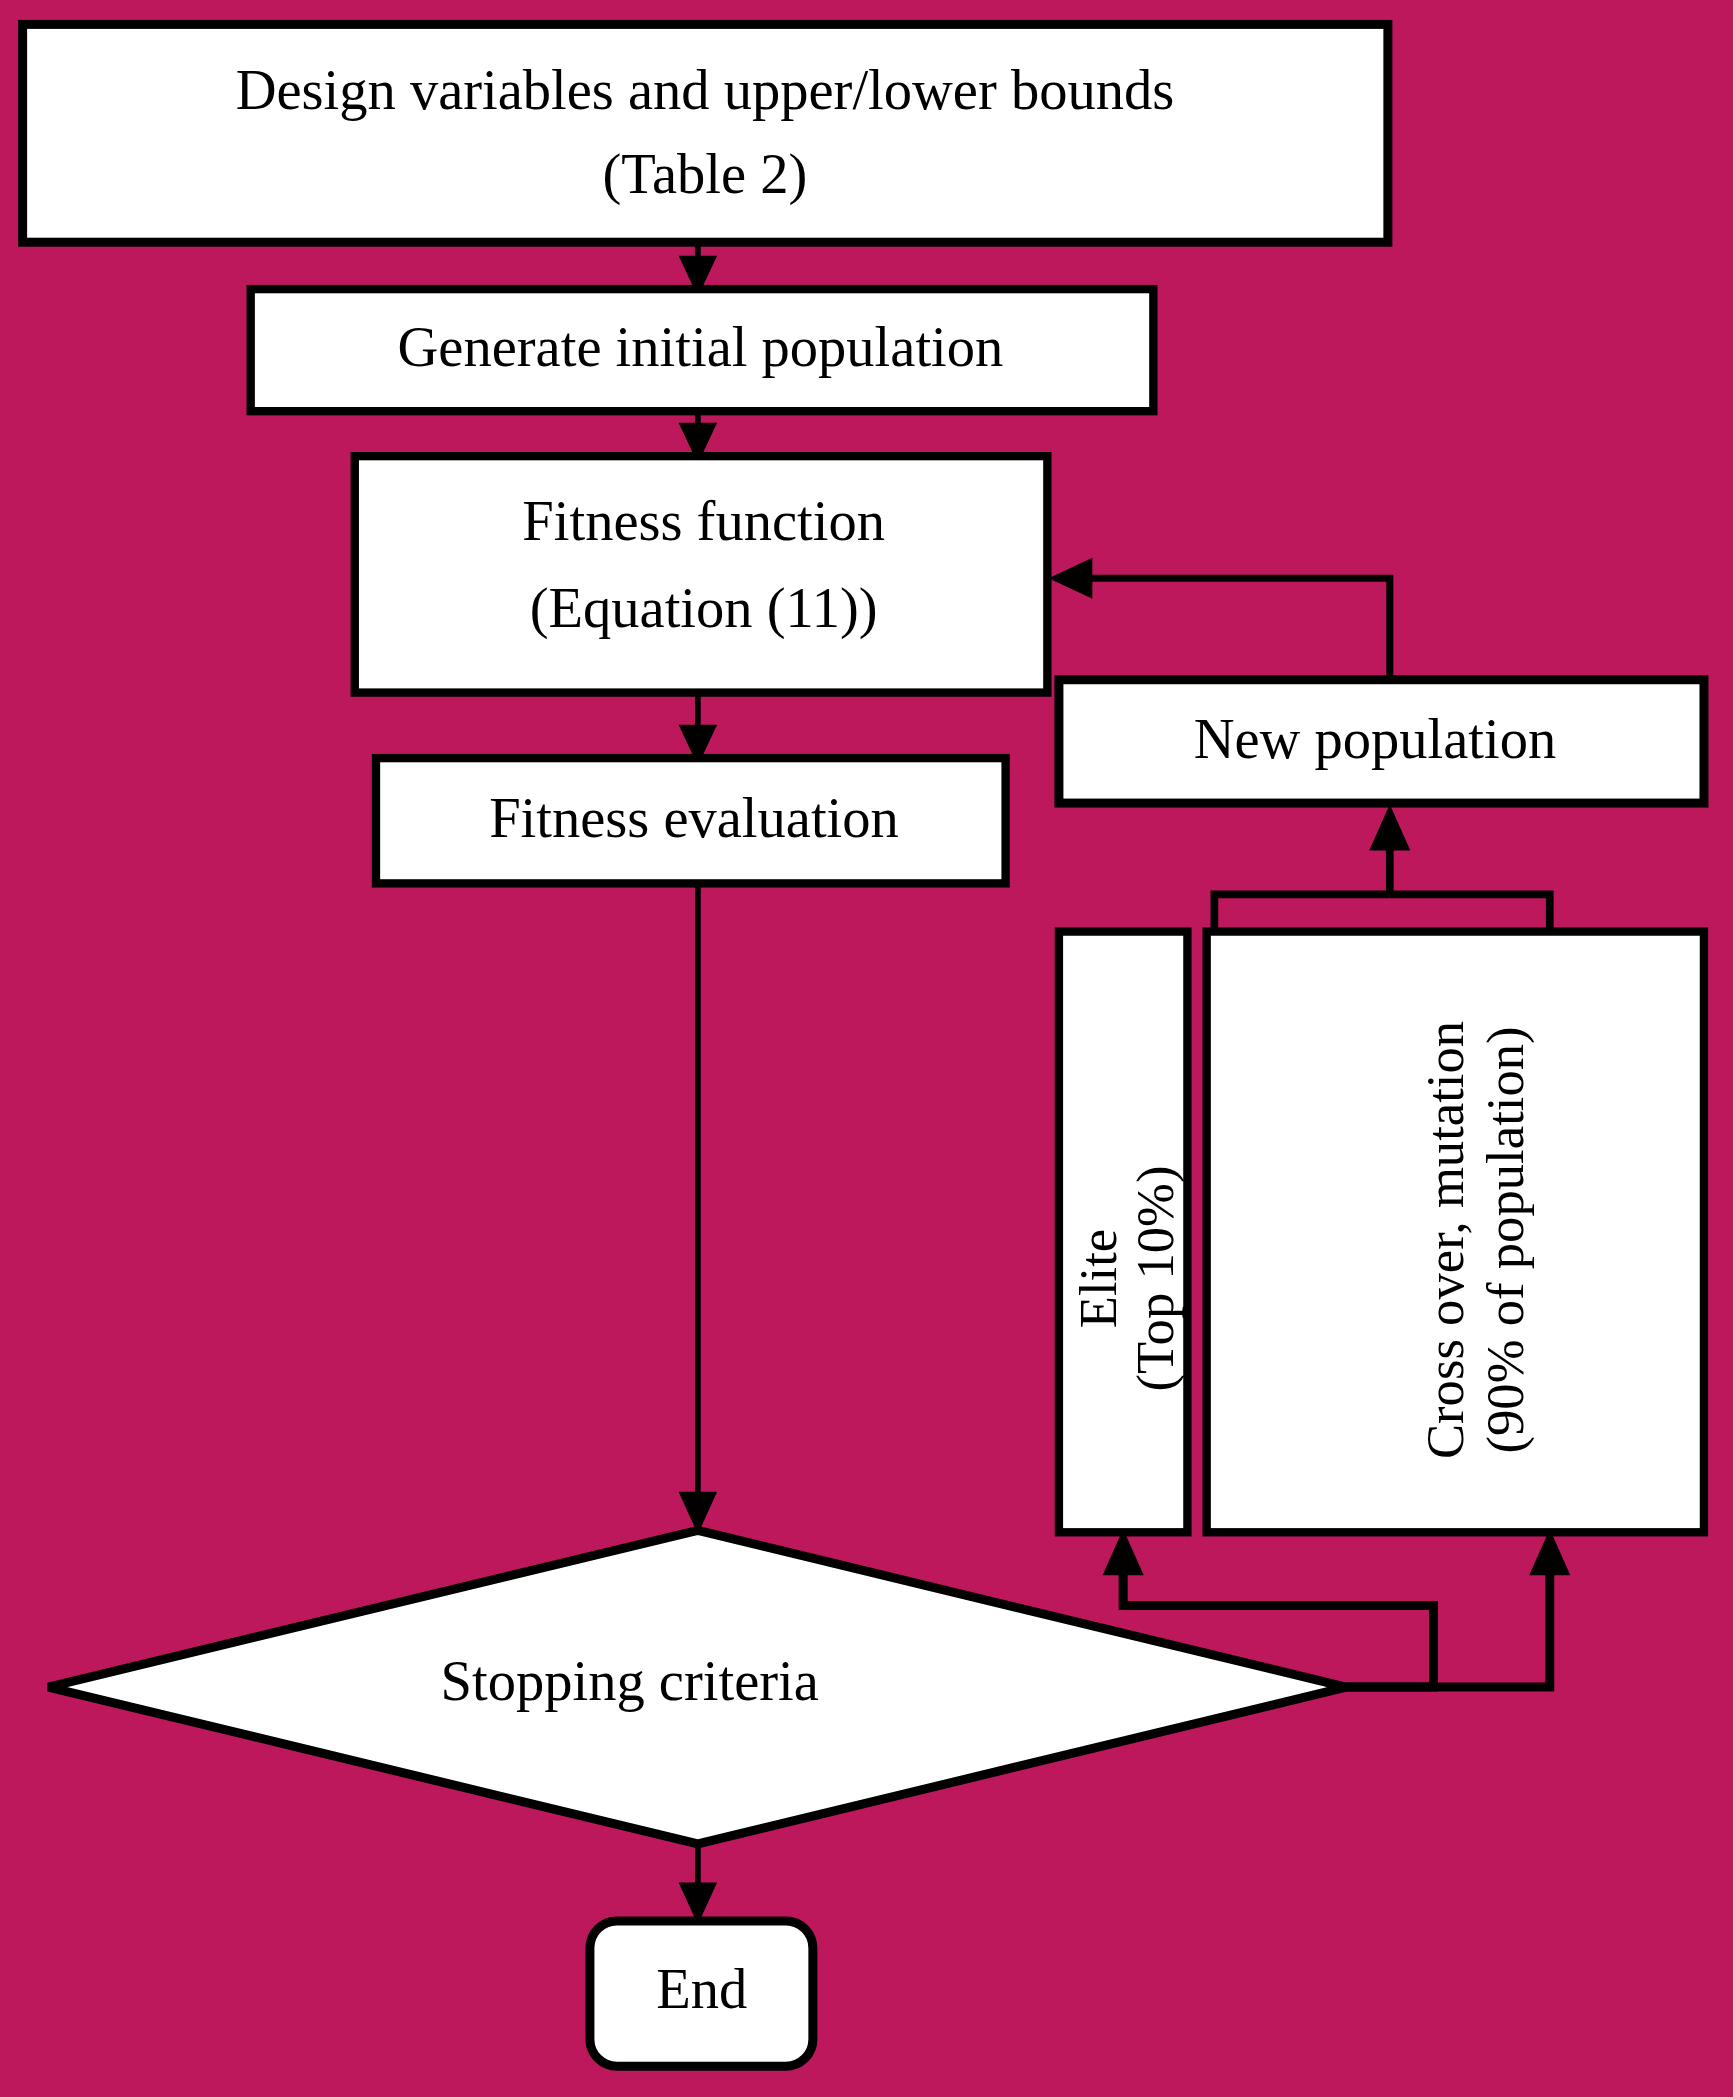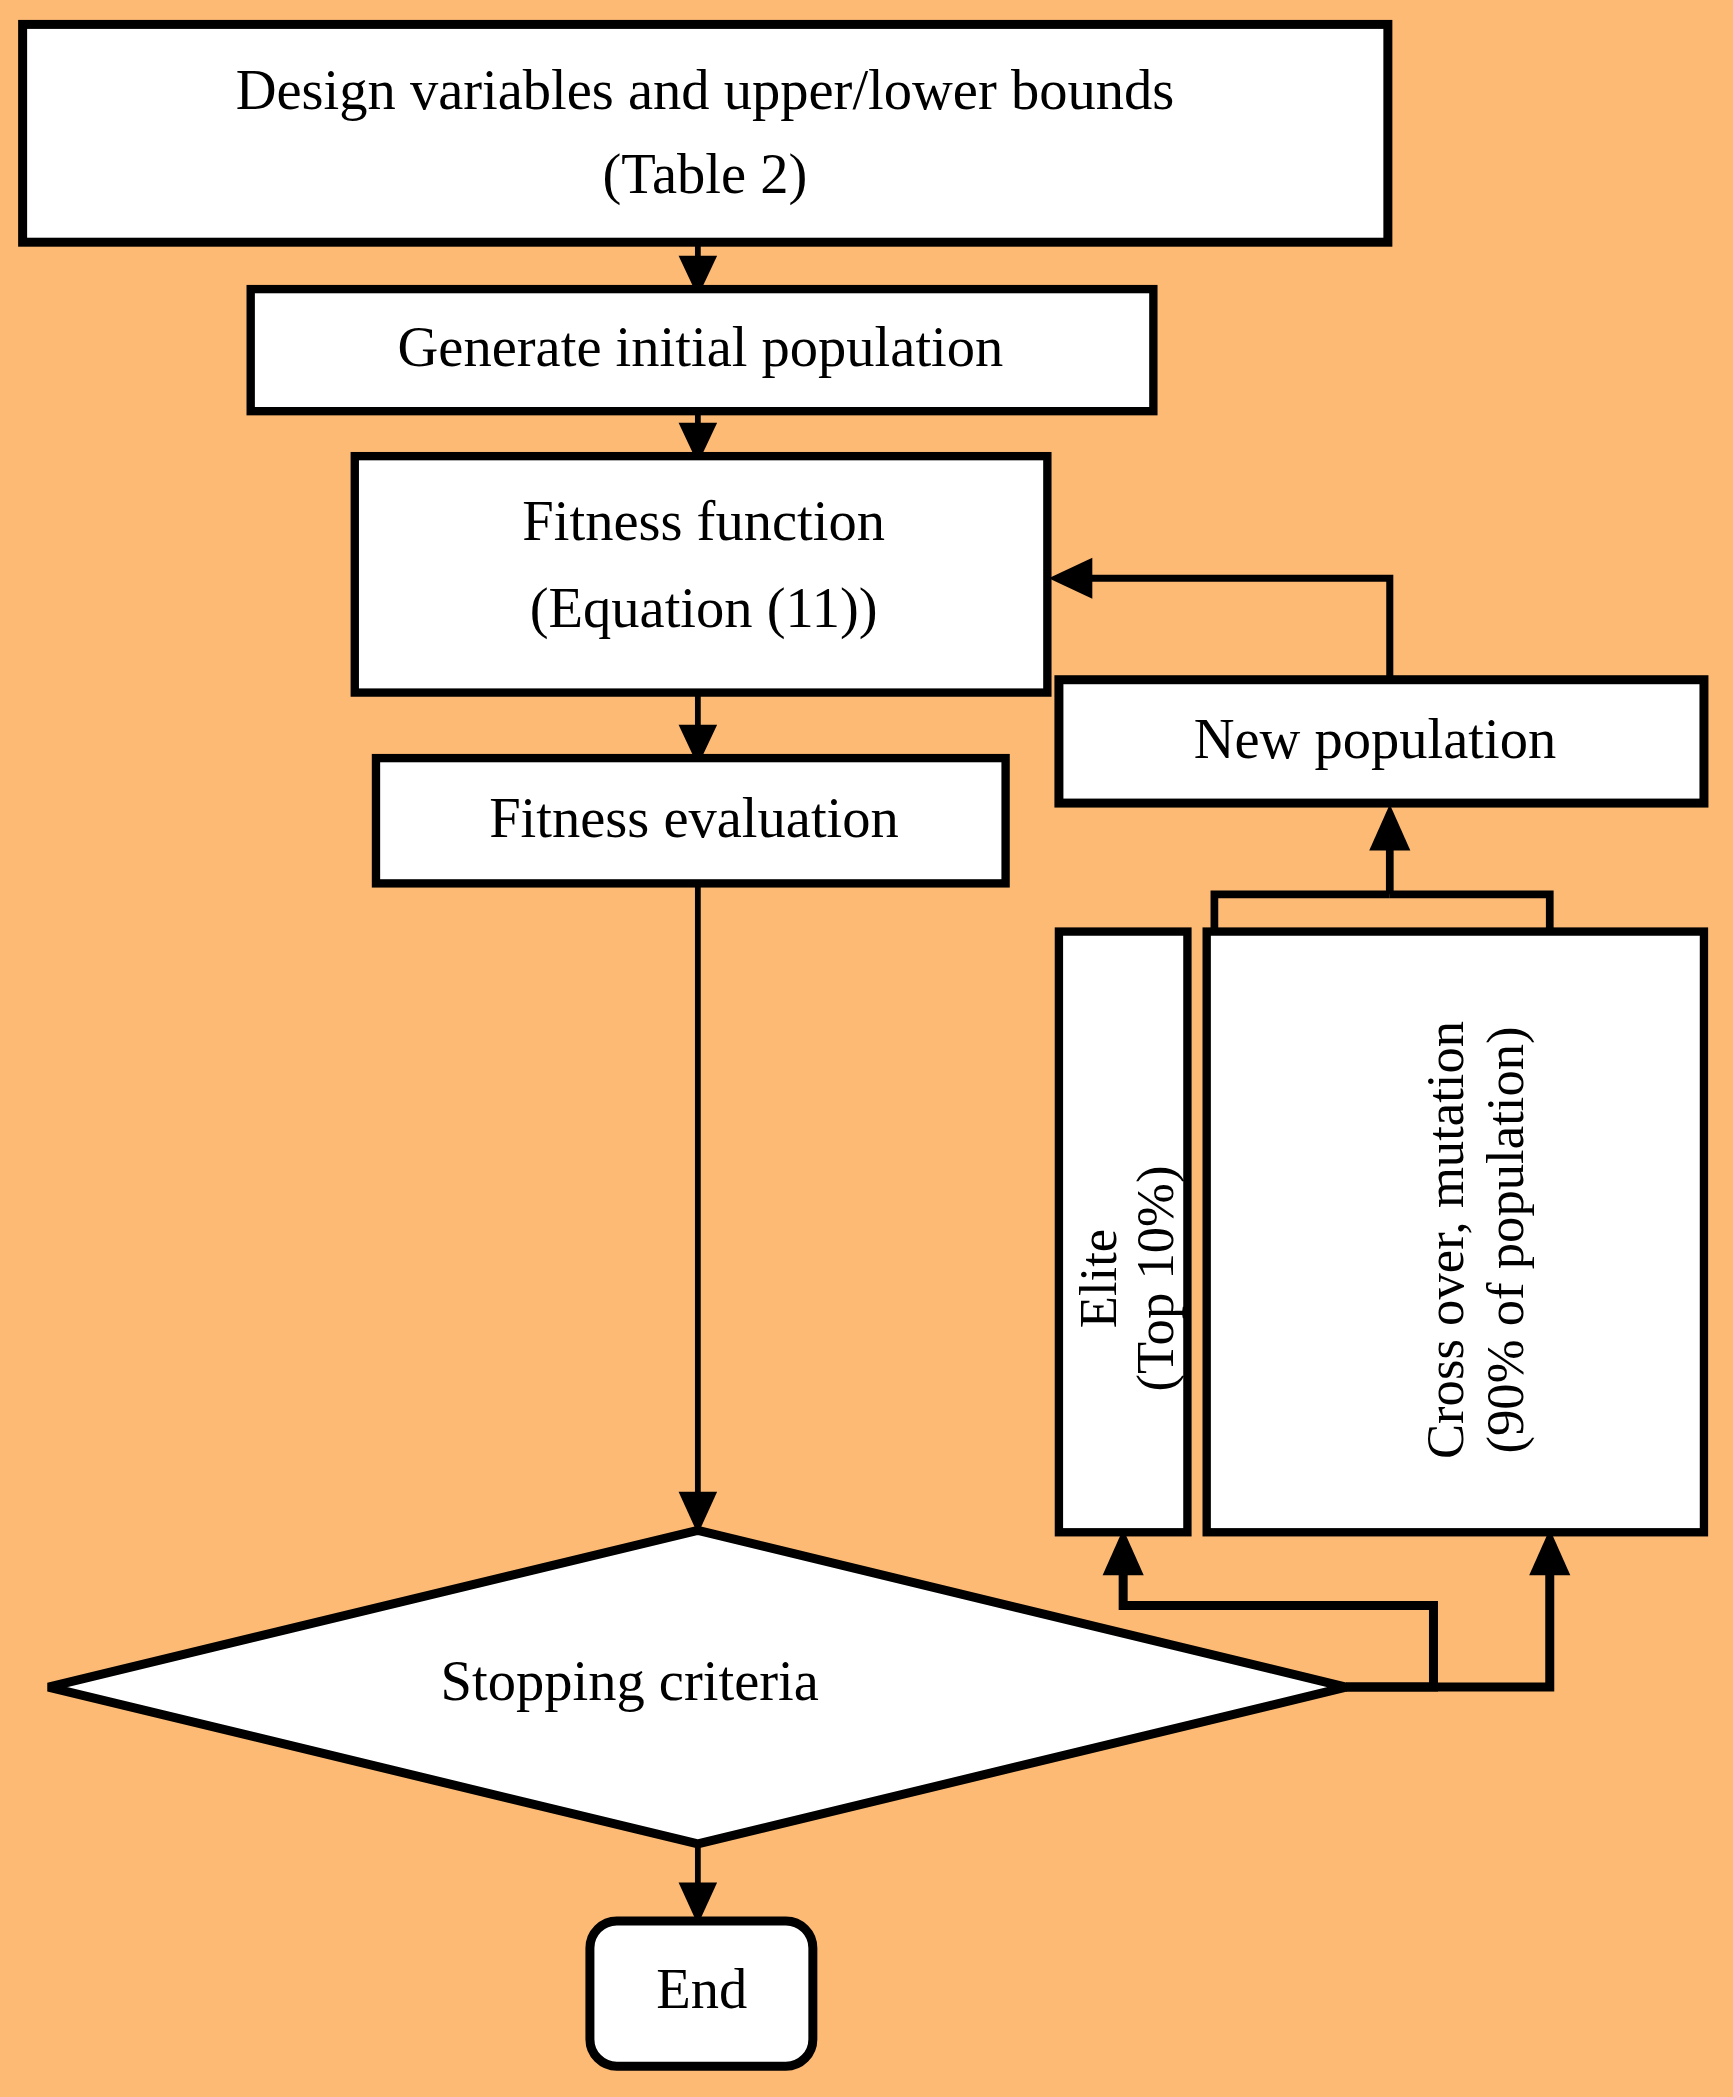--- a/index.html
+++ b/index.html
@@ -4,21 +4,21 @@
 <style>
   html, body {
     margin: 0;
     padding: 0;
     background: #ffffff;
   }
   #flowchart-root {
     position: relative;
     width: 1733px;
     height: 2097px;
-    background: #fdba74;
+    background: #be185d;
     font-family: "Liberation Serif", "DejaVu Serif", serif;
     overflow: hidden;
   }
   svg#flow-svg {
     position: absolute;
     left: 0;
     top: 0;
     width: 1733px;
     height: 2097px;
     display: block;

